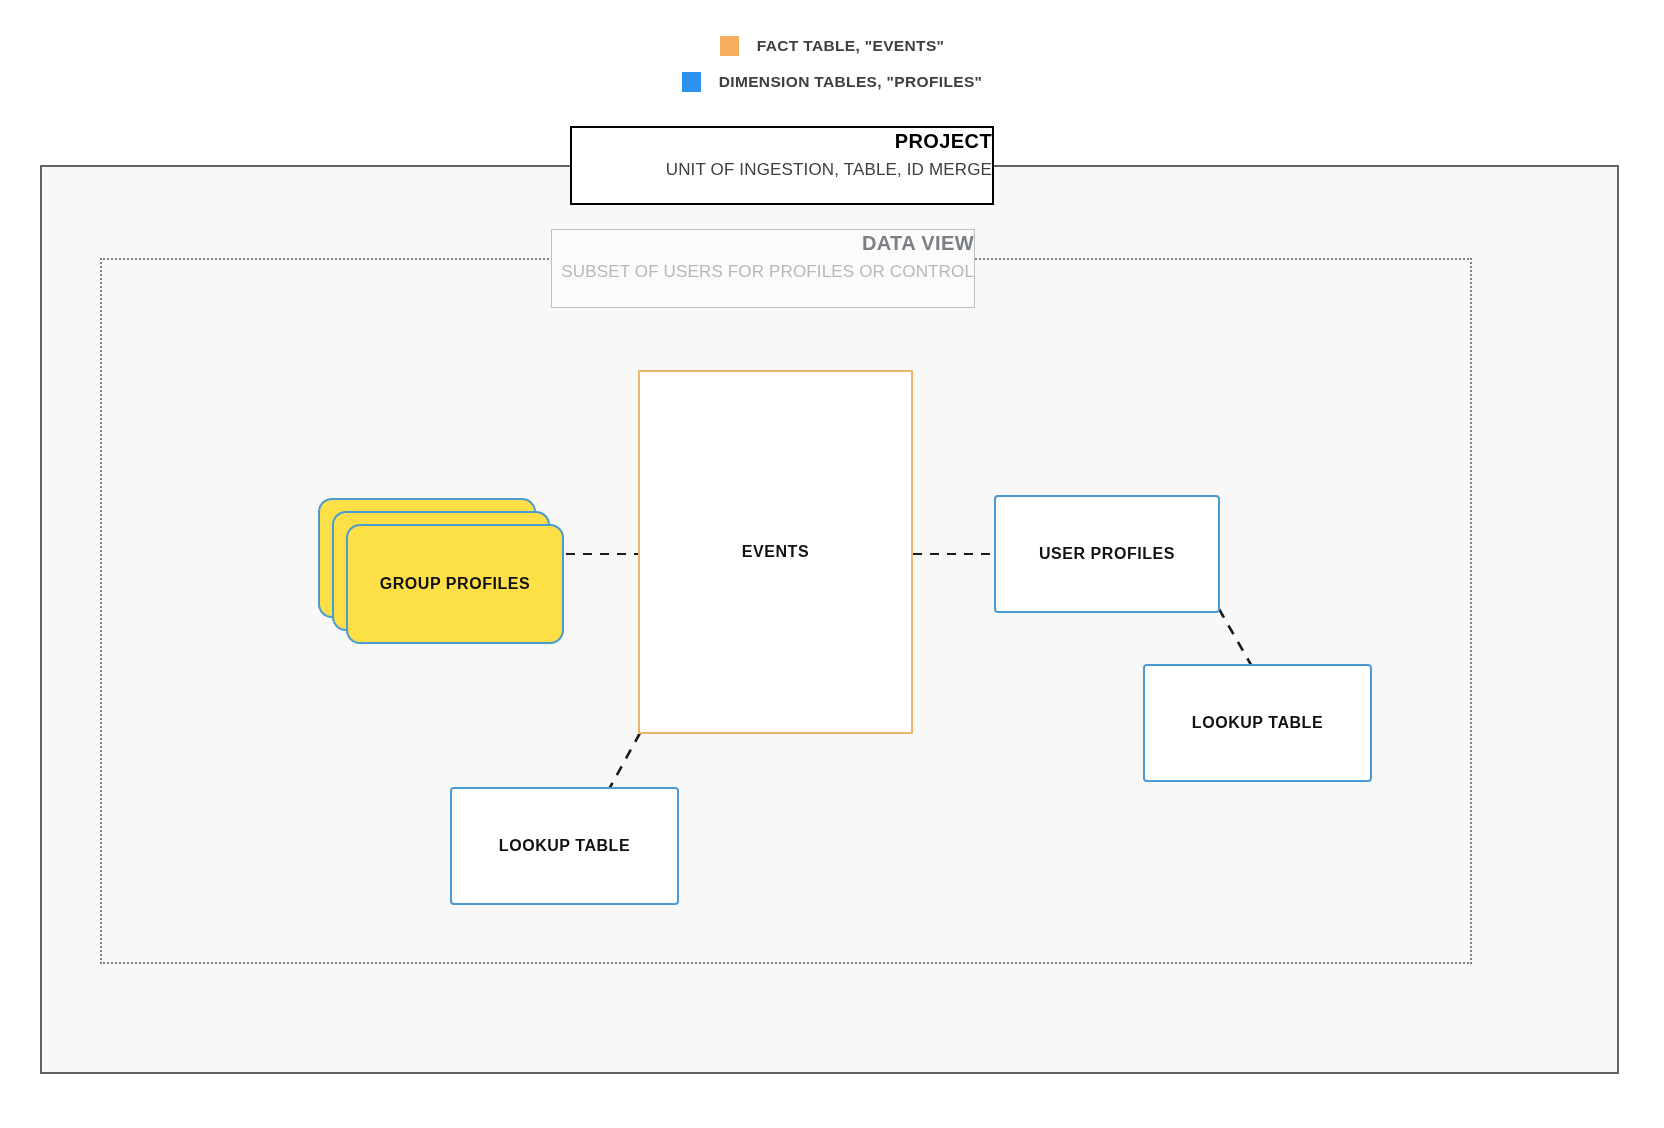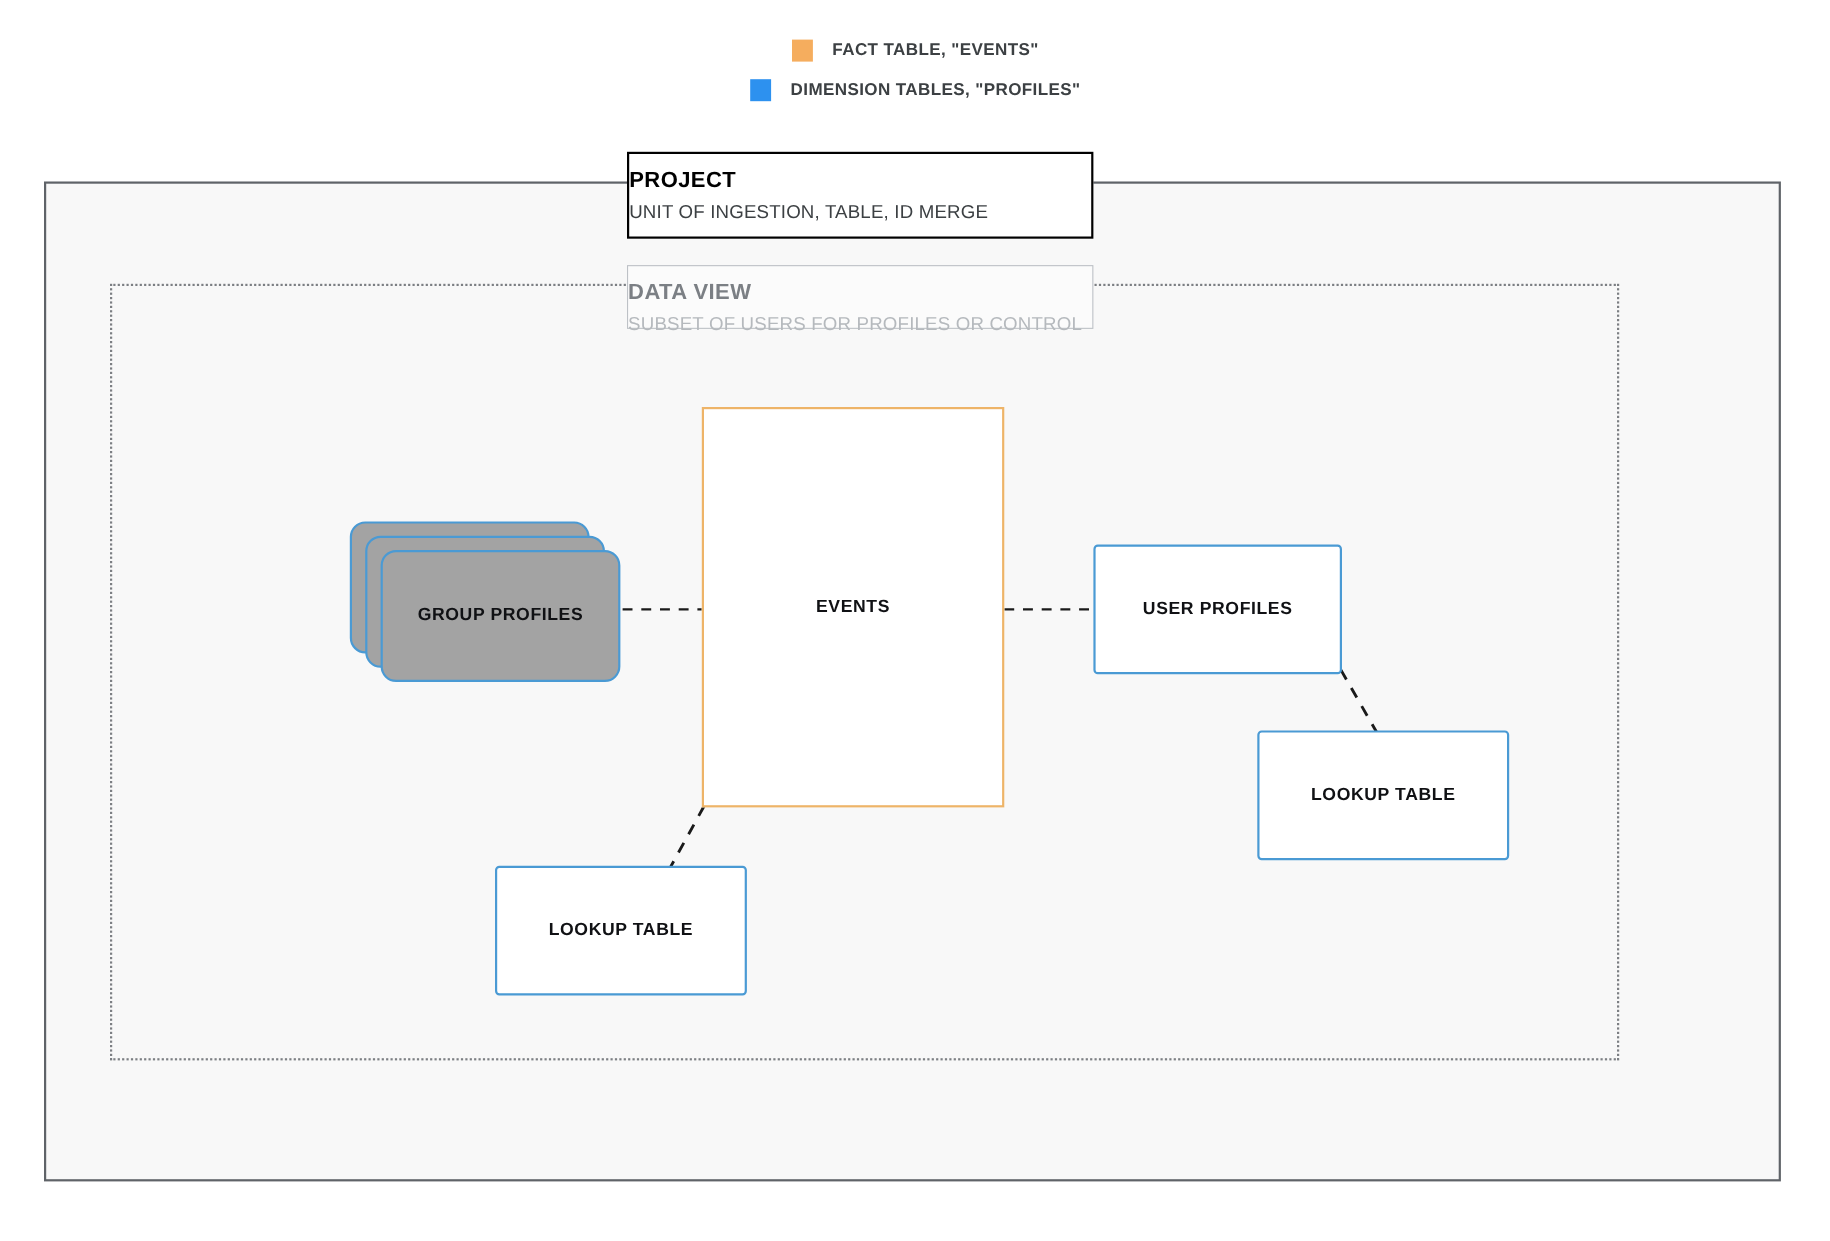--- a/index.html
+++ b/index.html
@@ -71,23 +71,21 @@
     height: 706px;
     border: 2px dotted #7c7f83;
     box-sizing: border-box;
   }
 
   
   .titlebox {
     position: absolute;
     box-sizing: border-box;
     background: #ffffff;
-    text-align: left;
-    padding-top: 11px;
-    margin-top: 12px;
+    text-align: right;
   }
   .titlebox .t-main {
     font-size: 20px;
     font-weight: bold;
     letter-spacing: 0.4px;
     line-height: 26px;
   }
   .titlebox .t-sub {
     font-size: 17px;
     letter-spacing: 0.15px;
@@ -99,24 +97,24 @@
     left: 570px;
     top: 126px;
     width: 424px;
     height: 79px;
     border: 2px solid #000000;
   }
   .project-title .t-main { color: #000000; }
   .project-title .t-sub  { color: #3c4043; }
 
   .dataview-title {
-    left: 570px;
+    left: 551px;
     top: 229px;
     width: 424px;
-    height: 58px;
+    height: 79px;
     border: 1.5px solid #bdc1c6;
     background: #fbfbfb;
   }
   .dataview-title .t-main { color: #7b7f84; }
   .dataview-title .t-sub  { color: #b5b9bd; }
 
   
   .node {
     position: absolute;
     box-sizing: border-box;
@@ -152,23 +150,24 @@
   .stack {
     position: absolute;
     left: 318px;
     top: 474px;
   }
   .stack-layer {
     position: absolute;
     width: 218px;
     height: 120px;
     box-sizing: border-box;
-    background: #a3a3a3;
+    background: #fde047;
     border: 2px solid #4a9ad4;
     border-radius: 14px;
+    margin-top: 24px;
   }
   .stack-l1 { left: 0px;  top: 0px;  }
   .stack-l2 { left: 14px; top: 13px; }
   .stack-l3 {
     left: 28px; top: 26px;
     display: flex; align-items: center; justify-content: center;
   }
 
   .user-profiles-box { left: 994px; top: 495px; width: 226px; height: 118px; }
   .lookup-right-box  { left: 1143px; top: 664px; width: 229px; height: 118px; }

